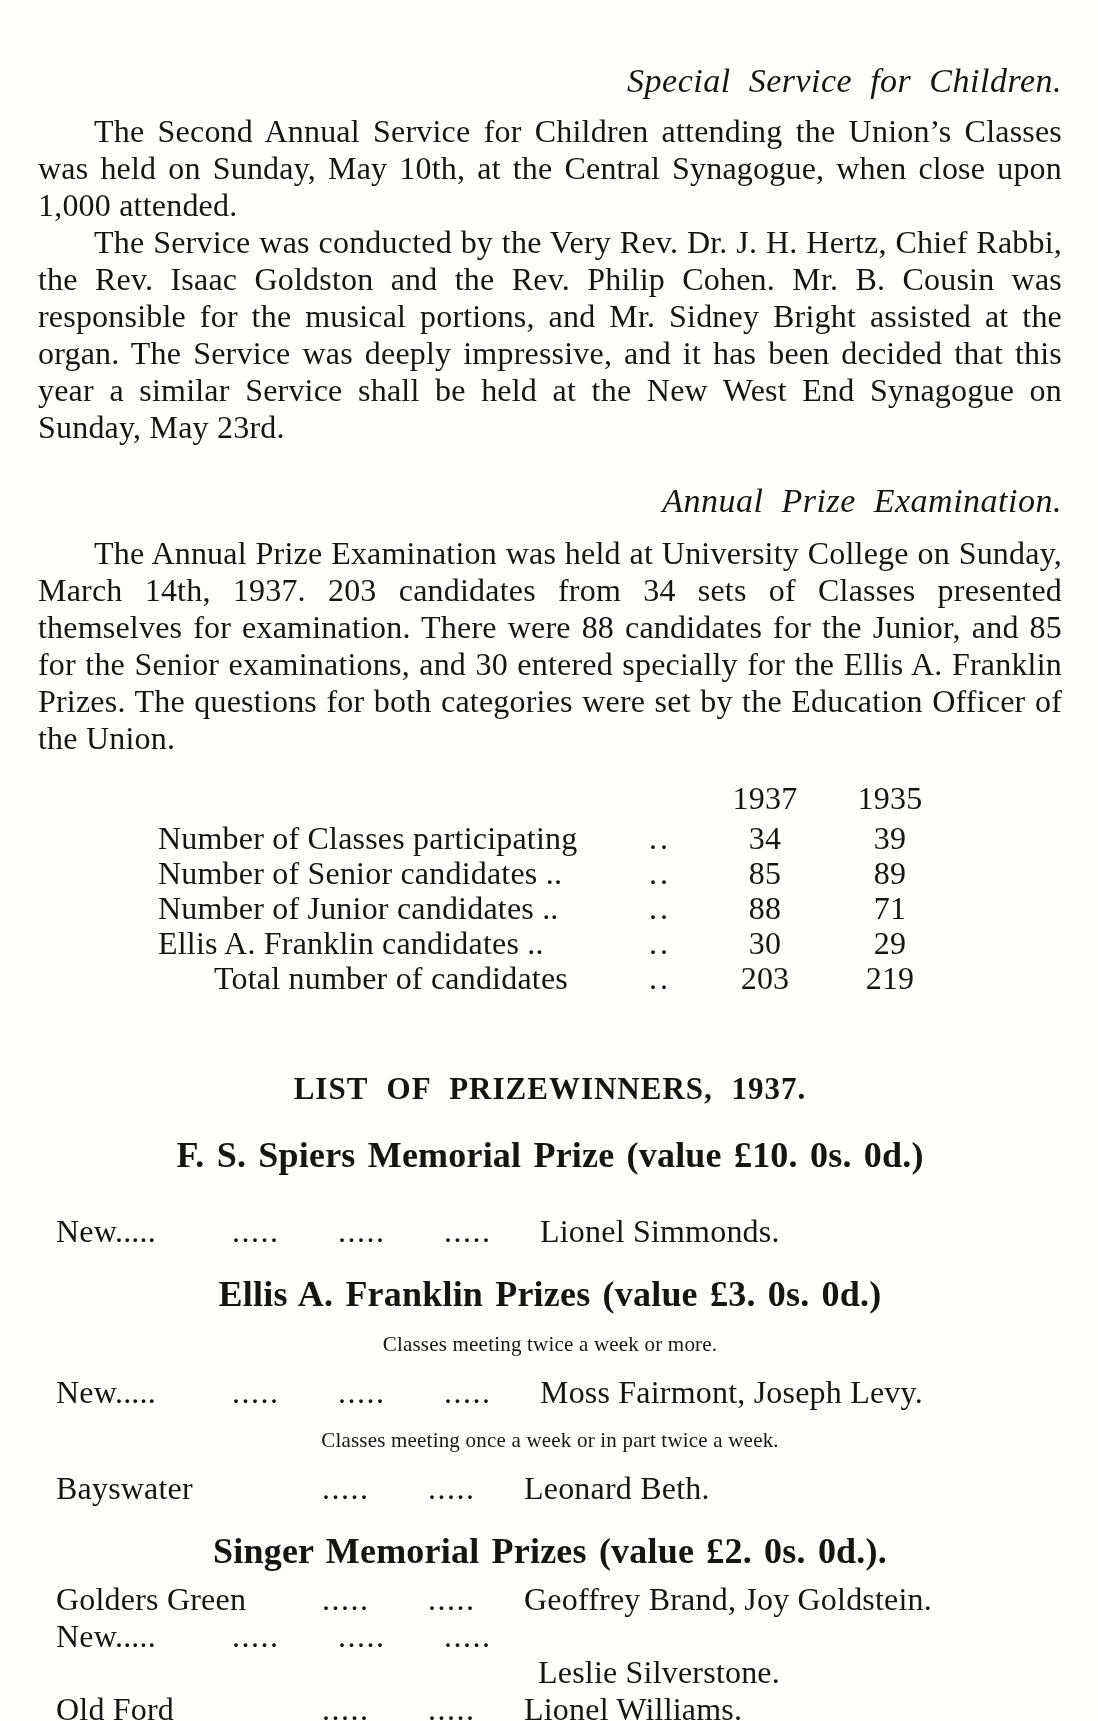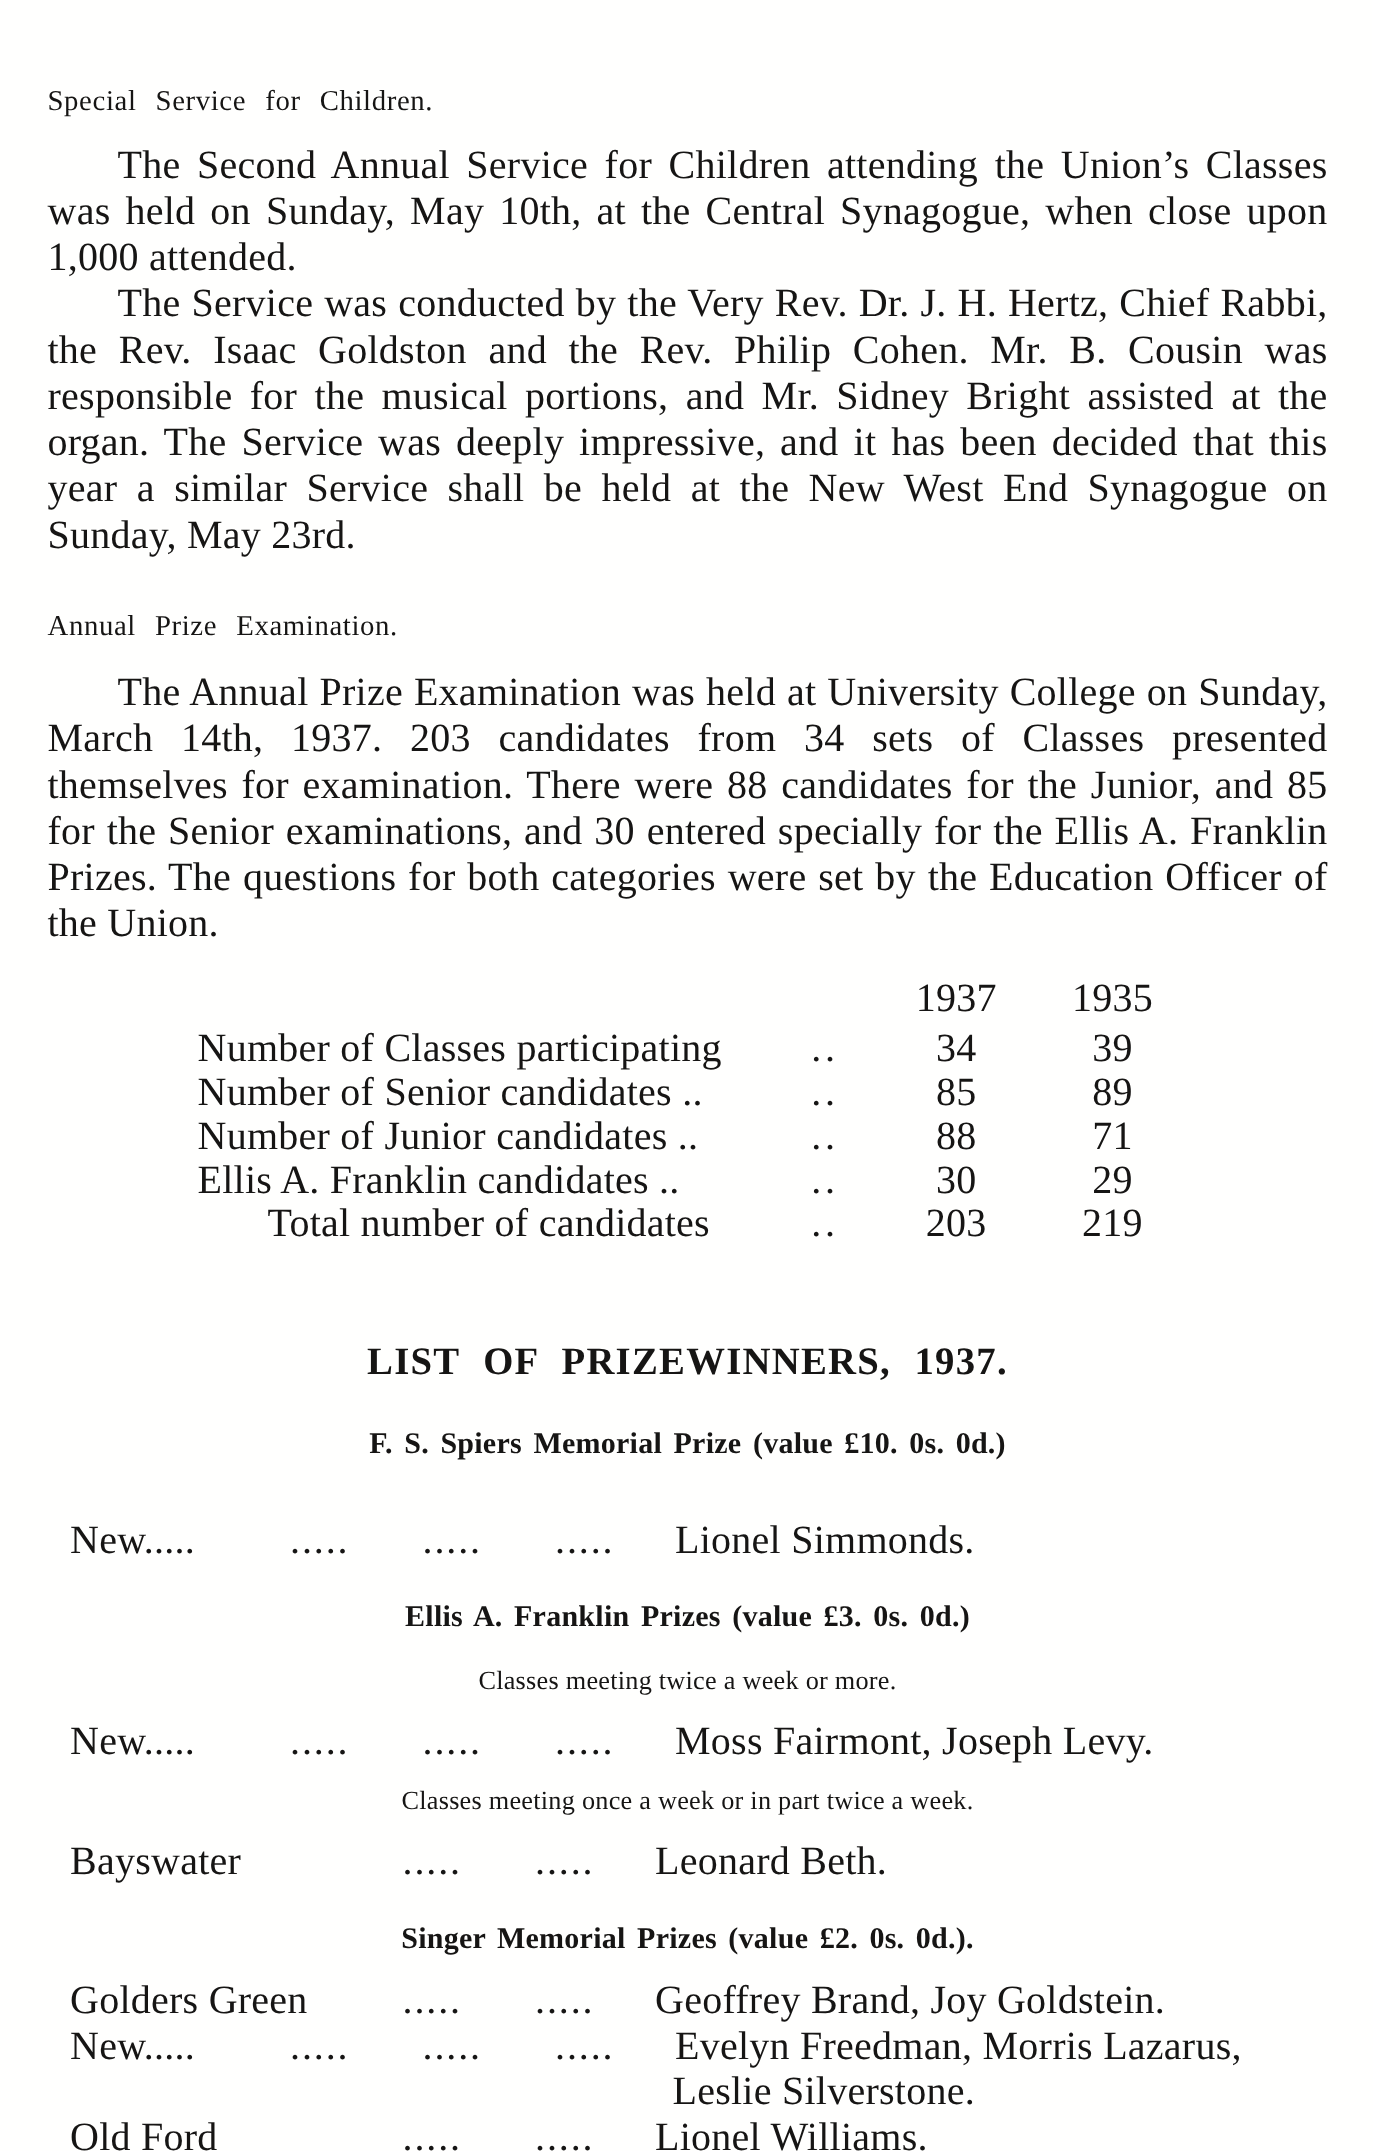--- a/index.html
+++ b/index.html
@@ -18,23 +18,24 @@
     color: #161514;
     font-family: "Liberation Serif", "DejaVu Serif", serif;
     font-size: 32px;
     line-height: 37px;
     letter-spacing: 0.2px;
     overflow: hidden;
   }
   
   .h-italic {
     margin: 0 0 14px 0;
-    text-align: left;
+    text-align: right;
+    font-style: italic;
     font-weight: normal;
-    font-size: 23px;
+    font-size: 34px;
     word-spacing: 9px;
     letter-spacing: 0.5px;
   }
   .h-italic.annual { margin: 36px 0 16px 0; }
   
   .para {
     margin: 0;
     text-align: justify;
     text-align-last: left;
     text-indent: 56px;
@@ -59,21 +60,21 @@
     text-align: center;
     font-weight: bold;
     font-size: 31px;
     word-spacing: 10px;
     letter-spacing: 1px;
   }
   .h-prize {
     margin: 28px 0 0 0;
     text-align: center;
     font-weight: bold;
-    font-size: 24px;
+    font-size: 36px;
     word-spacing: 3px;
   }
   .h-prize.spiers { margin-top: 30px; }
   .sub-head {
     margin: 13px 0 0 0;
     text-align: center;
     font-size: 21px;
   }
   
   .prow {
@@ -187,21 +188,20 @@
     <span class="loc">Golders Green</span>
     <span class="dots">.....</span>
     <span class="dots">.....</span>
     <span class="names">Geoffrey Brand, Joy Goldstein.</span>
   </div>
   <div class="prow row-new tight">
     <span class="loc">New.....</span>
     <span class="dots">.....</span>
     <span class="dots">.....</span>
     <span class="dots">.....</span>
-    <span class="names">Evelyn Freedman, Morris Lazarus,</span>
   </div>
   <div class="names-cont">Leslie Silverstone.</div>
   <div class="prow row-place tight">
     <span class="loc">Old Ford</span>
     <span class="dots">.....</span>
     <span class="dots">.....</span>
     <span class="names">Lionel Williams.</span>
   </div>
 
 </div>

